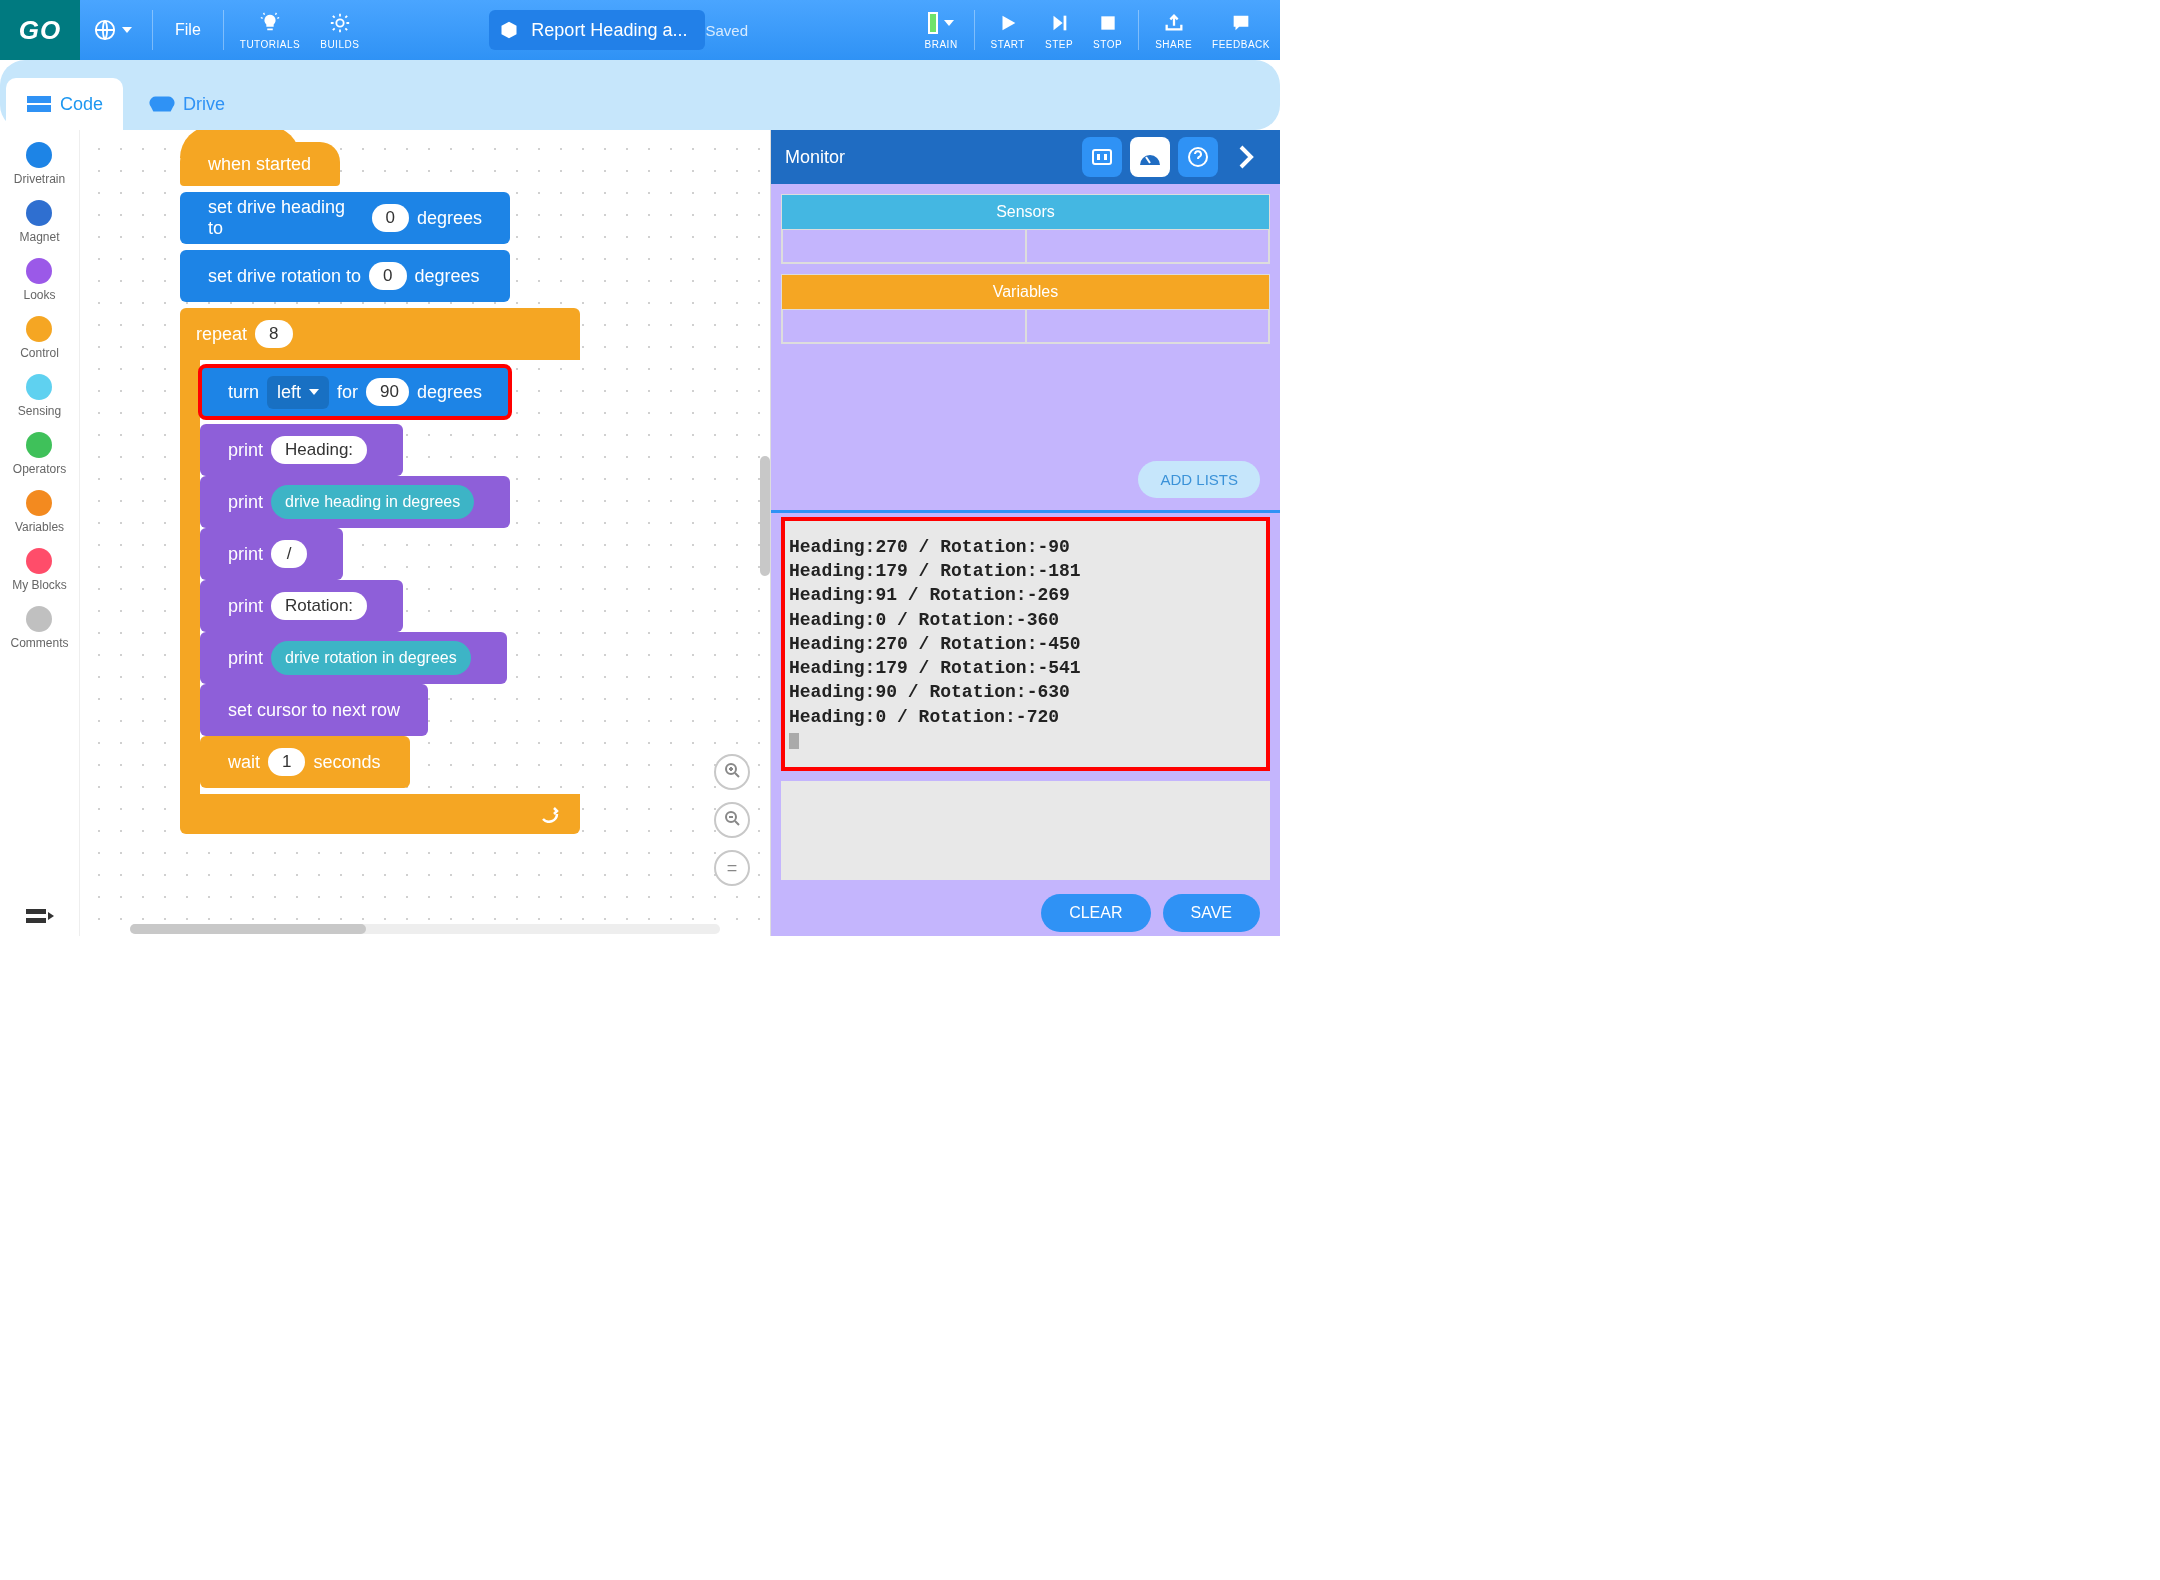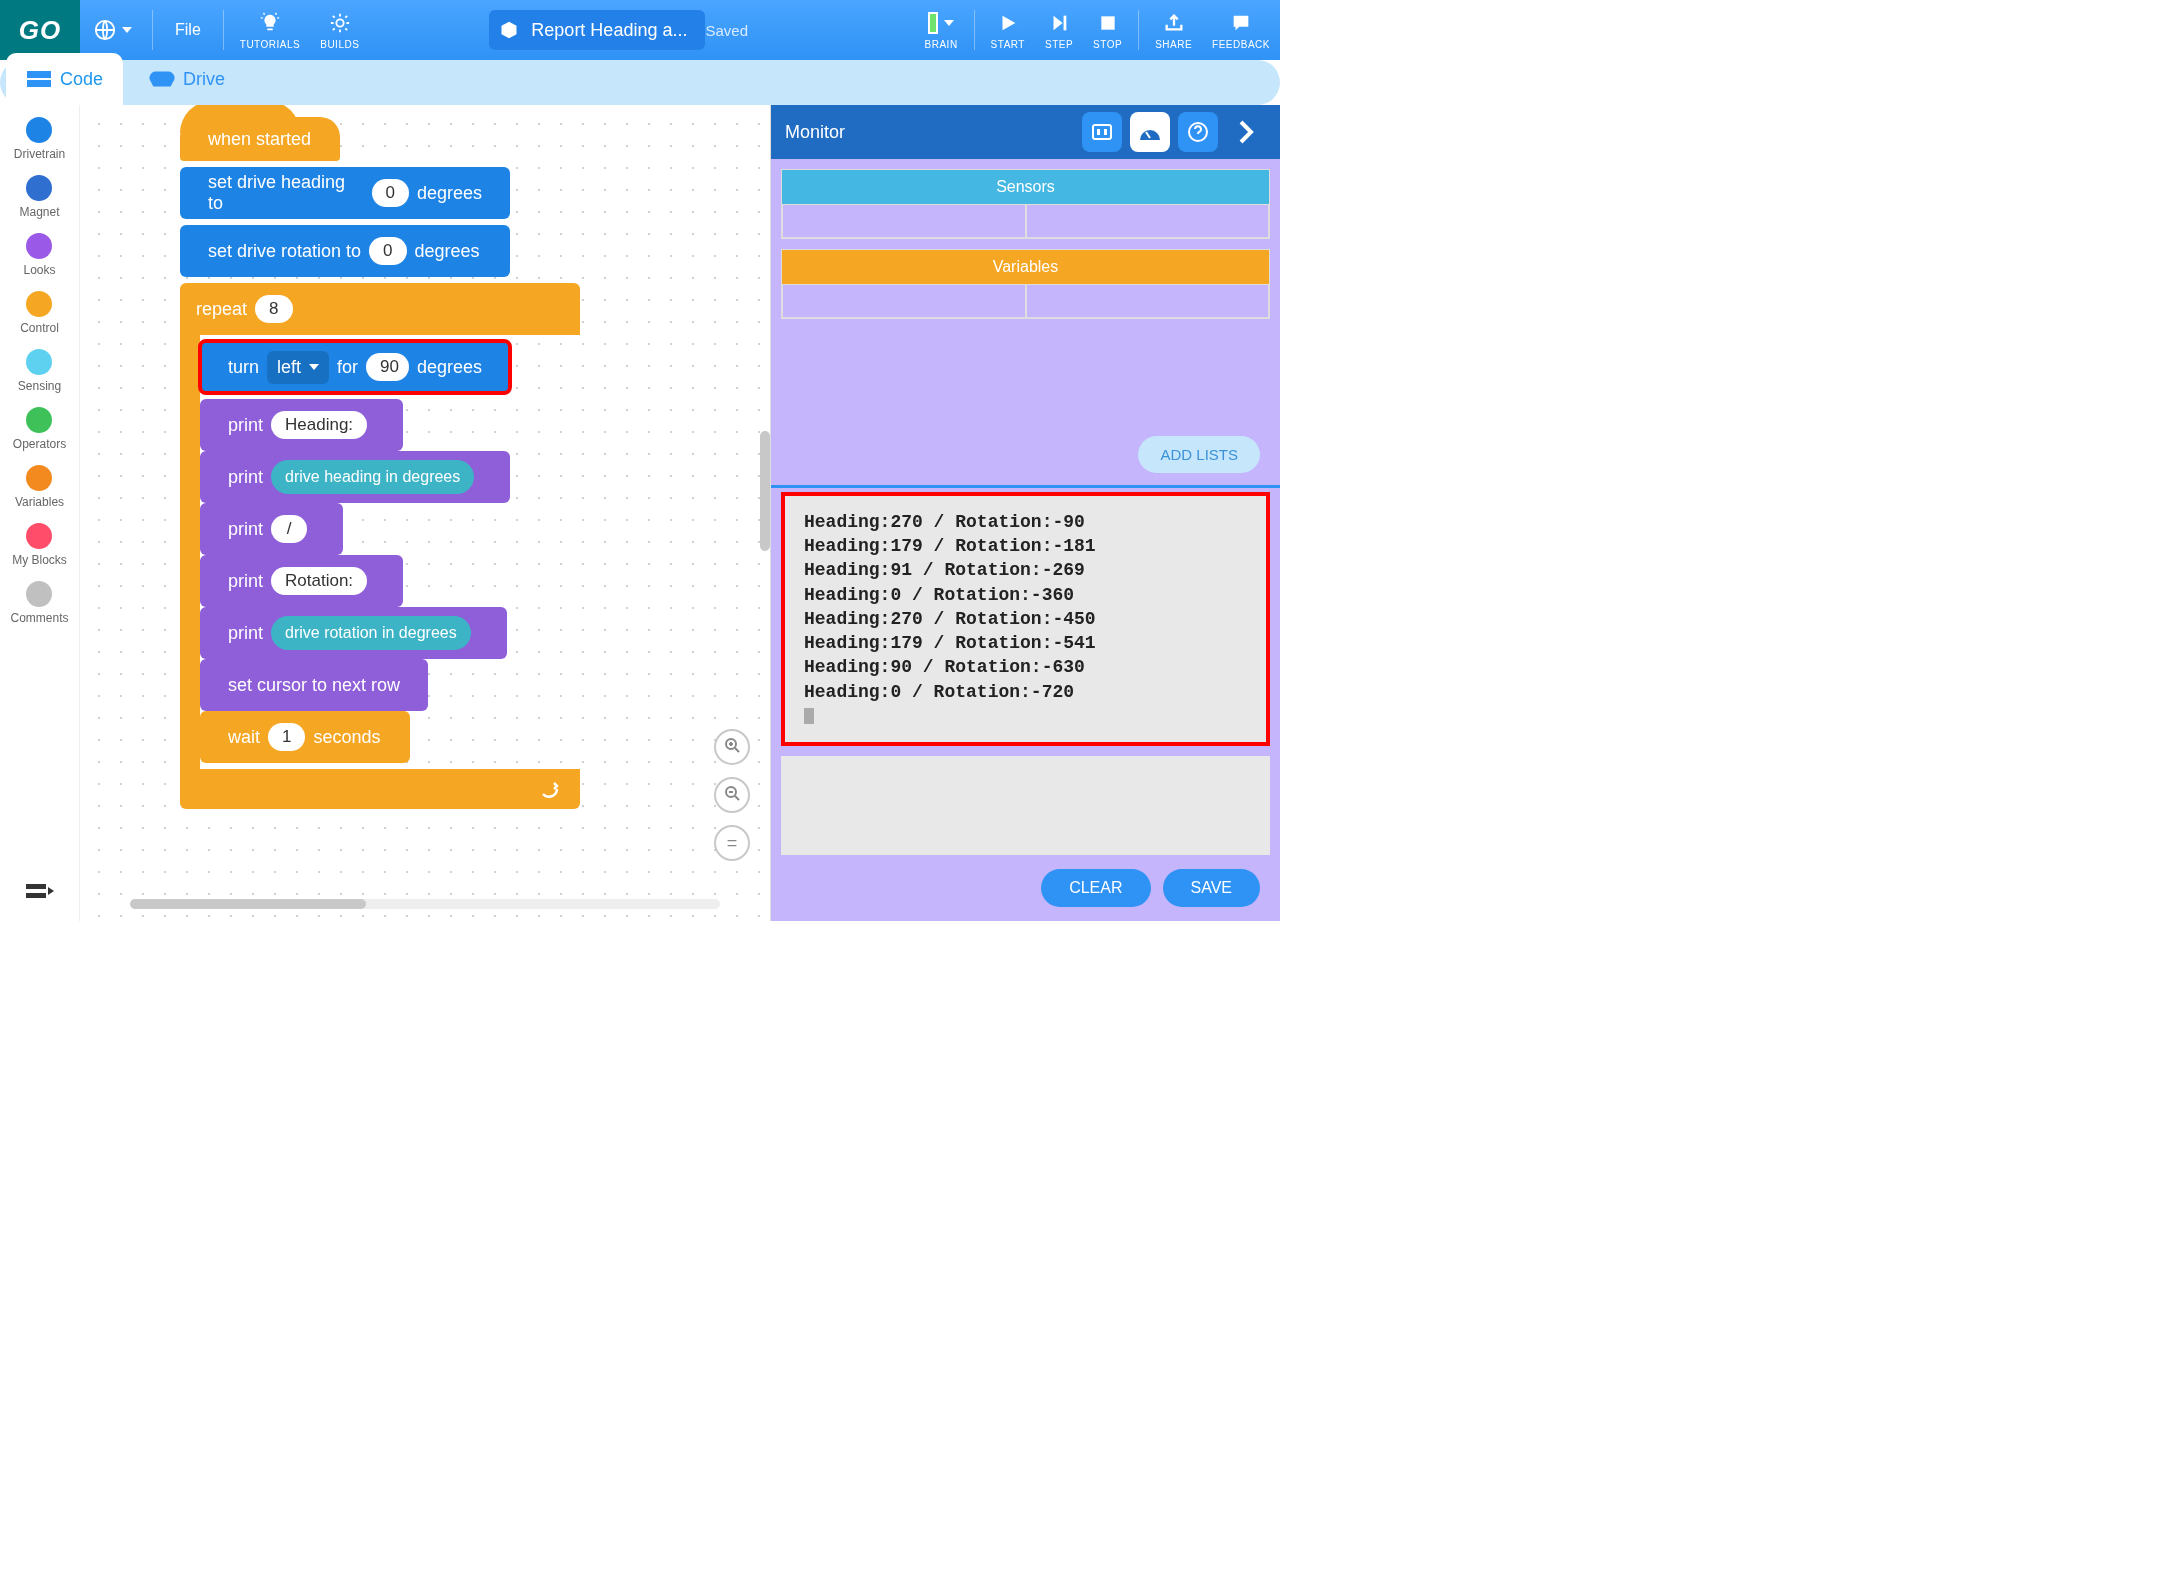--- a/index.html
+++ b/index.html
@@ -16,21 +16,21 @@
 .globe svg { width:22px; height:22px;}
 .file-btn { padding:0 16px; font-size:16px; height:60px; display:flex; align-items:center;}
 .project { background:#2280e8; border-radius:6px; height:40px; display:flex; align-items:center; padding:0 18px 0 10px; margin-left: 120px; font-size:18px;}
 .project svg { margin-right:12px;}
 .saved { color: rgba(255,255,255,.8); font-size:15px;}
 .spacer { flex:1; }
 .brain-box { width:22px; height:22px; background:#6fe36b; border:2px solid #fff;}
 .brain-drop { width:0; height:0; border-left:5px solid transparent; border-right:5px solid transparent; border-top:6px solid #fff; margin-left:6px;}
 
 
-.tabrow { height:45px; background:#c6e6fb; display:flex; align-items:flex-end; padding-left:6px;border-radius:25px;}
+.tabrow { height:70px; background:#c6e6fb; display:flex; align-items:flex-end; padding-left:6px;border-radius:25px;}
 .tab { height:52px; padding:0 20px; display:flex; align-items:center; border-radius:10px 10px 0 0; margin-right:6px; font-size:18px; color:#2f92f5; cursor:pointer;}
 .tab.active { background:#fff; color:#1d97f0;}
 .tab .ticon { width:26px; height:20px; margin-right:8px;}
 
 
 .main { display:flex; height: calc(100% - 120px);}
 .left { display:flex; flex:1; min-width:0; background:#fff;}
 .palette { width:80px; background:#fff; display:flex; flex-direction:column; align-items:center; padding-top:12px; border-right:1px solid #eee;}
 .pal-item { display:flex; flex-direction:column; align-items:center; margin-bottom:14px; font-size:12px; color:#666; cursor:pointer;}
 .pal-dot { width:26px; height:26px; border-radius:50%; margin-bottom:4px;}
@@ -70,21 +70,21 @@
 .mon-hdr .sp { flex:1;}
 .mon-ico { width:40px; height:40px; border-radius:8px; margin-left:8px; display:flex; align-items:center; justify-content:center;}
 .tbl { margin:10px; border:1px solid #ddd;}
 .tbl-h { text-align:center; padding:8px; color:#fff; font-size:16px;}
 .sens-h { background:#44b7e2;}
 .var-h { background:#f5a623;}
 .tbl-row { display:flex; height:34px;}
 .tbl-row div { flex:1; border:1px solid #ddd;}
 .addlists { align-self:flex-end; margin:8px 20px; background:#c6e6fb; color:#3b92d8; border:none; border-radius:20px; padding:10px 22px; font-size:15px; cursor:pointer;}
 .divline { height:3px; background:#2f92f5; margin:4px 0;}
-.console { margin:0 10px 10px; border:4px solid #ff0000; background:#e8e8e8; padding:14px 19px; font-family: "Courier New", monospace; font-size:18px; font-weight:bold; color:#222; line-height:1.35;}
+.console { margin:0 10px 10px; border:4px solid #ff0000; background:#e8e8e8; padding:14px 4px; font-family: "Courier New", monospace; font-size:18px; font-weight:bold; color:#222; line-height:1.35;}
 .console-pad { flex:1; background:#e8e8e8; margin:0 10px;}
 .btm-btns { display:flex; justify-content:flex-end; gap:12px; padding:14px 20px;}
 .btm-btns button { background:#2f92f5; color:#fff; border:none; border-radius:22px; padding:10px 28px; font-size:16px; cursor:pointer;}
 .cursor-box{display:inline-block;width:10px;height:16px;background:#aaa;vertical-align:middle;}
 </style>
 </head>
 <body>
 
 <div class="toolbar">
   <div class="go-logo">GO</div>

